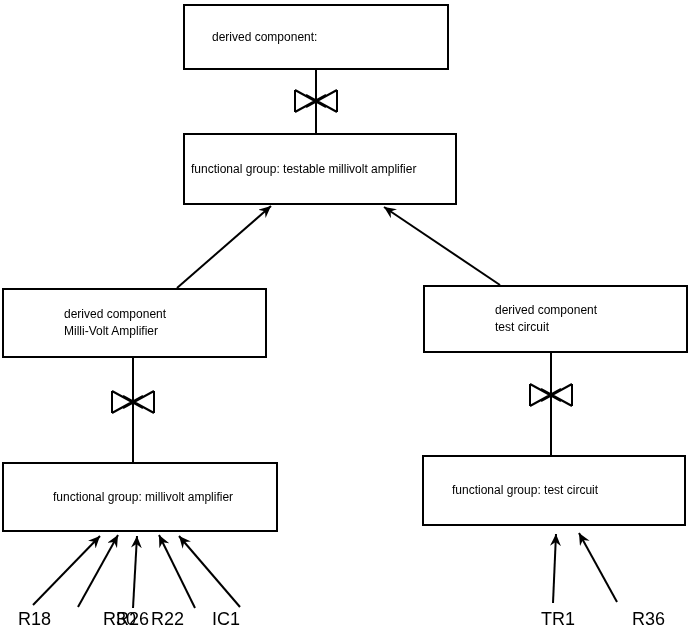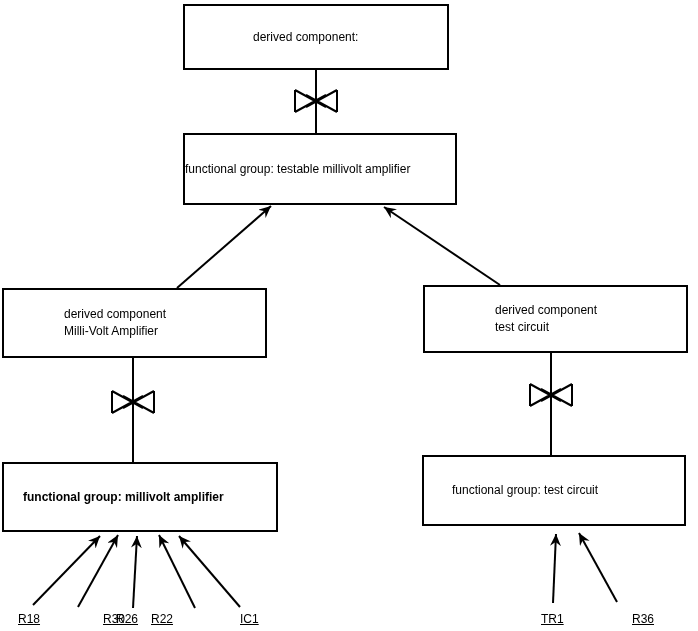--- a/index.html
+++ b/index.html
@@ -29,38 +29,37 @@
     white-space: nowrap;
   }
   #svg-layer {
     position: absolute;
     left: 0;
     top: 0;
     pointer-events: none;
   }
   .comp-label {
     position: absolute;
-    font-size: 12px;
+    font-size: 18px;
     line-height: 15px;
     white-space: nowrap;
-    text-decoration: underline;
   }
   
-  #box-top-derived      { left: 183px; top: 4px;   width: 266px; height: 66px; padding-left: 68px; }
-  #box-top-functional   { left: 183px; top: 133px; width: 274px; height: 72px; padding-left: 0; }
+  #box-top-derived      { left: 183px; top: 4px;   width: 266px; height: 66px; padding-left: 27px; }
+  #box-top-functional   { left: 183px; top: 133px; width: 274px; height: 72px; padding-left: 6px; }
   #box-left-derived     { left: 2px;   top: 288px; width: 265px; height: 70px; padding-left: 60px; }
   #box-right-derived    { left: 423px; top: 285px; width: 265px; height: 68px; padding-left: 70px; }
-  #box-left-functional  { left: 2px;   top: 462px; width: 276px; height: 70px; padding-left: 19px; font-weight: bold; }
+  #box-left-functional  { left: 2px;   top: 462px; width: 276px; height: 70px; padding-left: 49px; }
   #box-right-functional { left: 422px; top: 455px; width: 264px; height: 71px; padding-left: 28px; }
   
   #lbl-r18 { left: 18px;  top: 612px; }
   #lbl-r30 { left: 63px;  top: 612px; margin-left: 40px; }
   #lbl-r26 { left: 116px; top: 612px; }
   #lbl-r22 { left: 151px; top: 612px; }
-  #lbl-ic1 { left: 212px; top: 612px; margin-left: 28px; }
+  #lbl-ic1 { left: 212px; top: 612px; }
   #lbl-tr1 { left: 541px; top: 612px; }
   #lbl-r36 { left: 632px; top: 612px; }
 </style>
 </head>
 <body>
 
 <div id="canvas">
 
   <svg id="svg-layer" width="698" height="631" viewBox="0 0 698 631">
     <defs>

